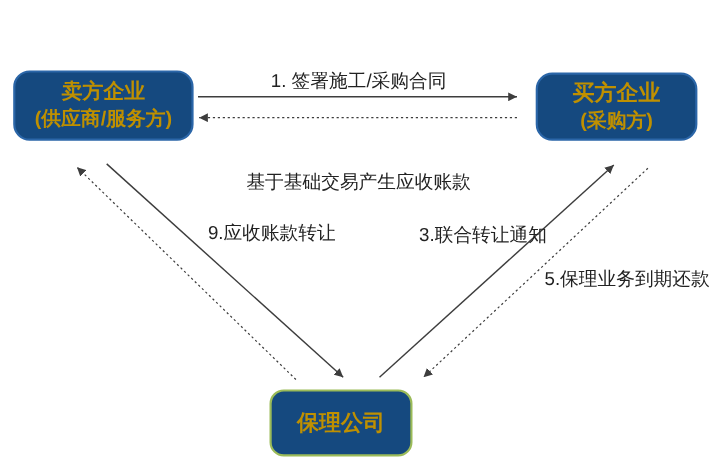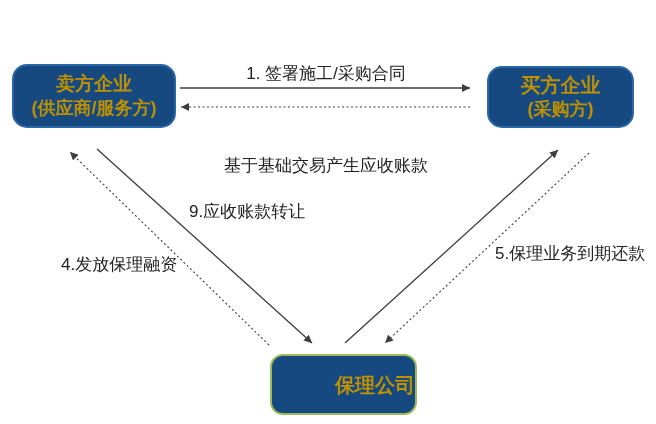--- a/index.html
+++ b/index.html
@@ -43,26 +43,25 @@
   .node-seller .node-sub { font-size: 18px; }
   .node-buyer {
     left: 487px; top: 66px;
     width: 147px; height: 62px;
     border-radius: 15px;
     border: 2px solid var(--node-border, #2b66a8);
     font-size: 20px;
   }
   .node-buyer .node-sub { font-size: 18px; }
   .node-factor {
-    left: 270px; top: 354px;
-    width: 147px; height: 61px;
+    left: 245px; top: 354px;
+    width: 130px; height: 61px;
     border-radius: 13px;
     border: 2px solid var(--factor-border, #9BBB59);
     font-size: 20px;
-    align-items: flex-end;
   }
   .edge-label {
     position: absolute;
     color: var(--label-text, #222222);
     font-size: 17px;
     white-space: nowrap;
   }
   .edge-label.centered { text-align: center; }
 </style>
 </head>
@@ -103,18 +102,18 @@
   <div class="node node-factor">
     <span class="node-main">保理公司</span>
   </div>
 
   <div class="edge-label centered" style="left:180px; top:62px; width:292px;">1. 签署施工/采购合同</div>
 
   <div class="edge-label centered" style="left:180px; top:114px; width:292px;margin-top:40px;">基于基础交易产生应收账款</div>
 
   <div class="edge-label" style="left:189px; top:200px;">9.应收账款转让</div>
 
+  <div class="edge-label" style="left:381px; top:202px;">3.联合转让通知</div>
 
-  <div class="edge-label" style="left:61px; top:253px;">4.发放保理融资</div>
 
   <div class="edge-label" style="left:495px; top:242px;">5.保理业务到期还款</div>
 
 </div>
 
 </body></html>

